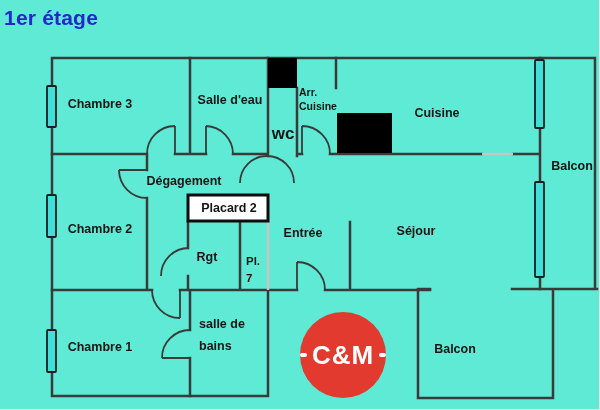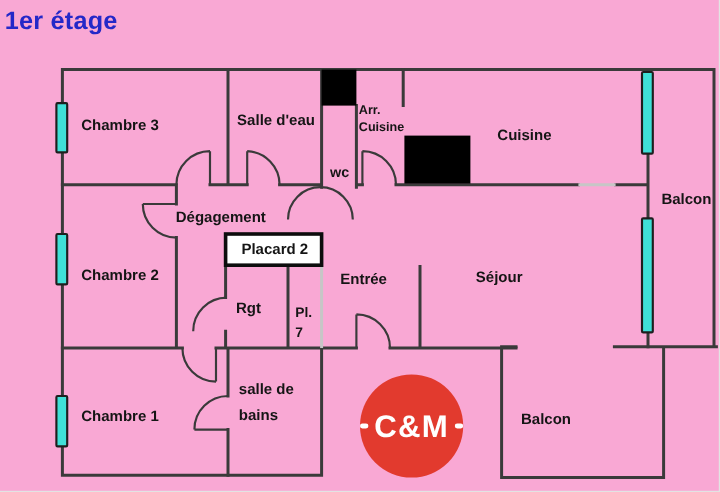--- a/index.html
+++ b/index.html
@@ -1,19 +1,19 @@
 <!DOCTYPE html>
 <html><head>
 <meta charset="utf-8">
 <style>
   html,body{margin:0;padding:0;background:#fff;}
   .stage{
     position:relative;
     width:600px;height:410px;
-    background:#f9a8d4;
+    background:#5eead4;
     overflow:hidden;
     font-family:"Liberation Sans", sans-serif;
     border-right:1px solid #e3e3e3;
     border-bottom:1px solid #e3e3e3;
     box-sizing:border-box;
   }
   .title{
     position:absolute;left:4px;top:6px;
     font-size:21px;font-weight:600;
     color:var(--title,#2428c8);
@@ -109,21 +109,21 @@
       <rect class="window" x="535" y="60" width="9" height="68" rx="1"></rect>
       <rect class="window" x="535" y="182" width="9" height="95" rx="1"></rect>
     </g>
   </svg>
 
   <div id="labels">
       <div class="room-label" style="font-size: 12.5px; top: 104px; left: 100px; text-align: center; transform: translate(-50%, -50%);">Chambre 3</div>
       <div class="room-label" style="font-size: 12.5px; top: 100px; left: 230px; text-align: center; transform: translate(-50%, -50%);">Salle d'eau</div>
       <div class="room-label" style="font-size: 10.5px; line-height: 14px; top: 99px; left: 299px; text-align: left; transform: translateY(-50%);">Arr.
 Cuisine</div>
-      <div class="room-label" style="font-size: 12px; top: 144px; left: 283px; text-align: center; transform: translate(-50%, -50%);">wc</div>
+      <div class="room-label" style="font-size: 17px; top: 134px; left: 283px; text-align: center; transform: translate(-50%, -50%);">wc</div>
       <div class="room-label" style="font-size: 12.5px; top: 113px; left: 437px; text-align: center; transform: translate(-50%, -50%);">Cuisine</div>
       <div class="room-label" style="font-size: 12.5px; top: 166px; left: 572px; text-align: center; transform: translate(-50%, -50%);">Balcon</div>
       <div class="room-label" style="font-size: 12.5px; top: 181px; left: 184px; text-align: center; transform: translate(-50%, -50%);">Dégagement</div>
       <div class="room-label" style="font-size: 12.5px; top: 208px; left: 229px; text-align: center; transform: translate(-50%, -50%);">Placard 2</div>
       <div class="room-label" style="font-size: 12.5px; top: 229px; left: 100px; text-align: center; transform: translate(-50%, -50%);">Chambre 2</div>
       <div class="room-label" style="font-size: 12.5px; top: 233px; left: 303px; text-align: center; transform: translate(-50%, -50%);">Entrée</div>
       <div class="room-label" style="font-size: 12.5px; top: 231px; left: 416px; text-align: center; transform: translate(-50%, -50%);">Séjour</div>
       <div class="room-label" style="font-size: 12.5px; top: 257px; left: 207px; text-align: right; transform: translate(-50%, -50%);">Rgt</div>
       <div class="room-label" style="font-size: 11.5px; line-height: 17px; top: 270px; left: 246px; text-align: left; transform: translateY(-50%);">Pl.
 7</div>

